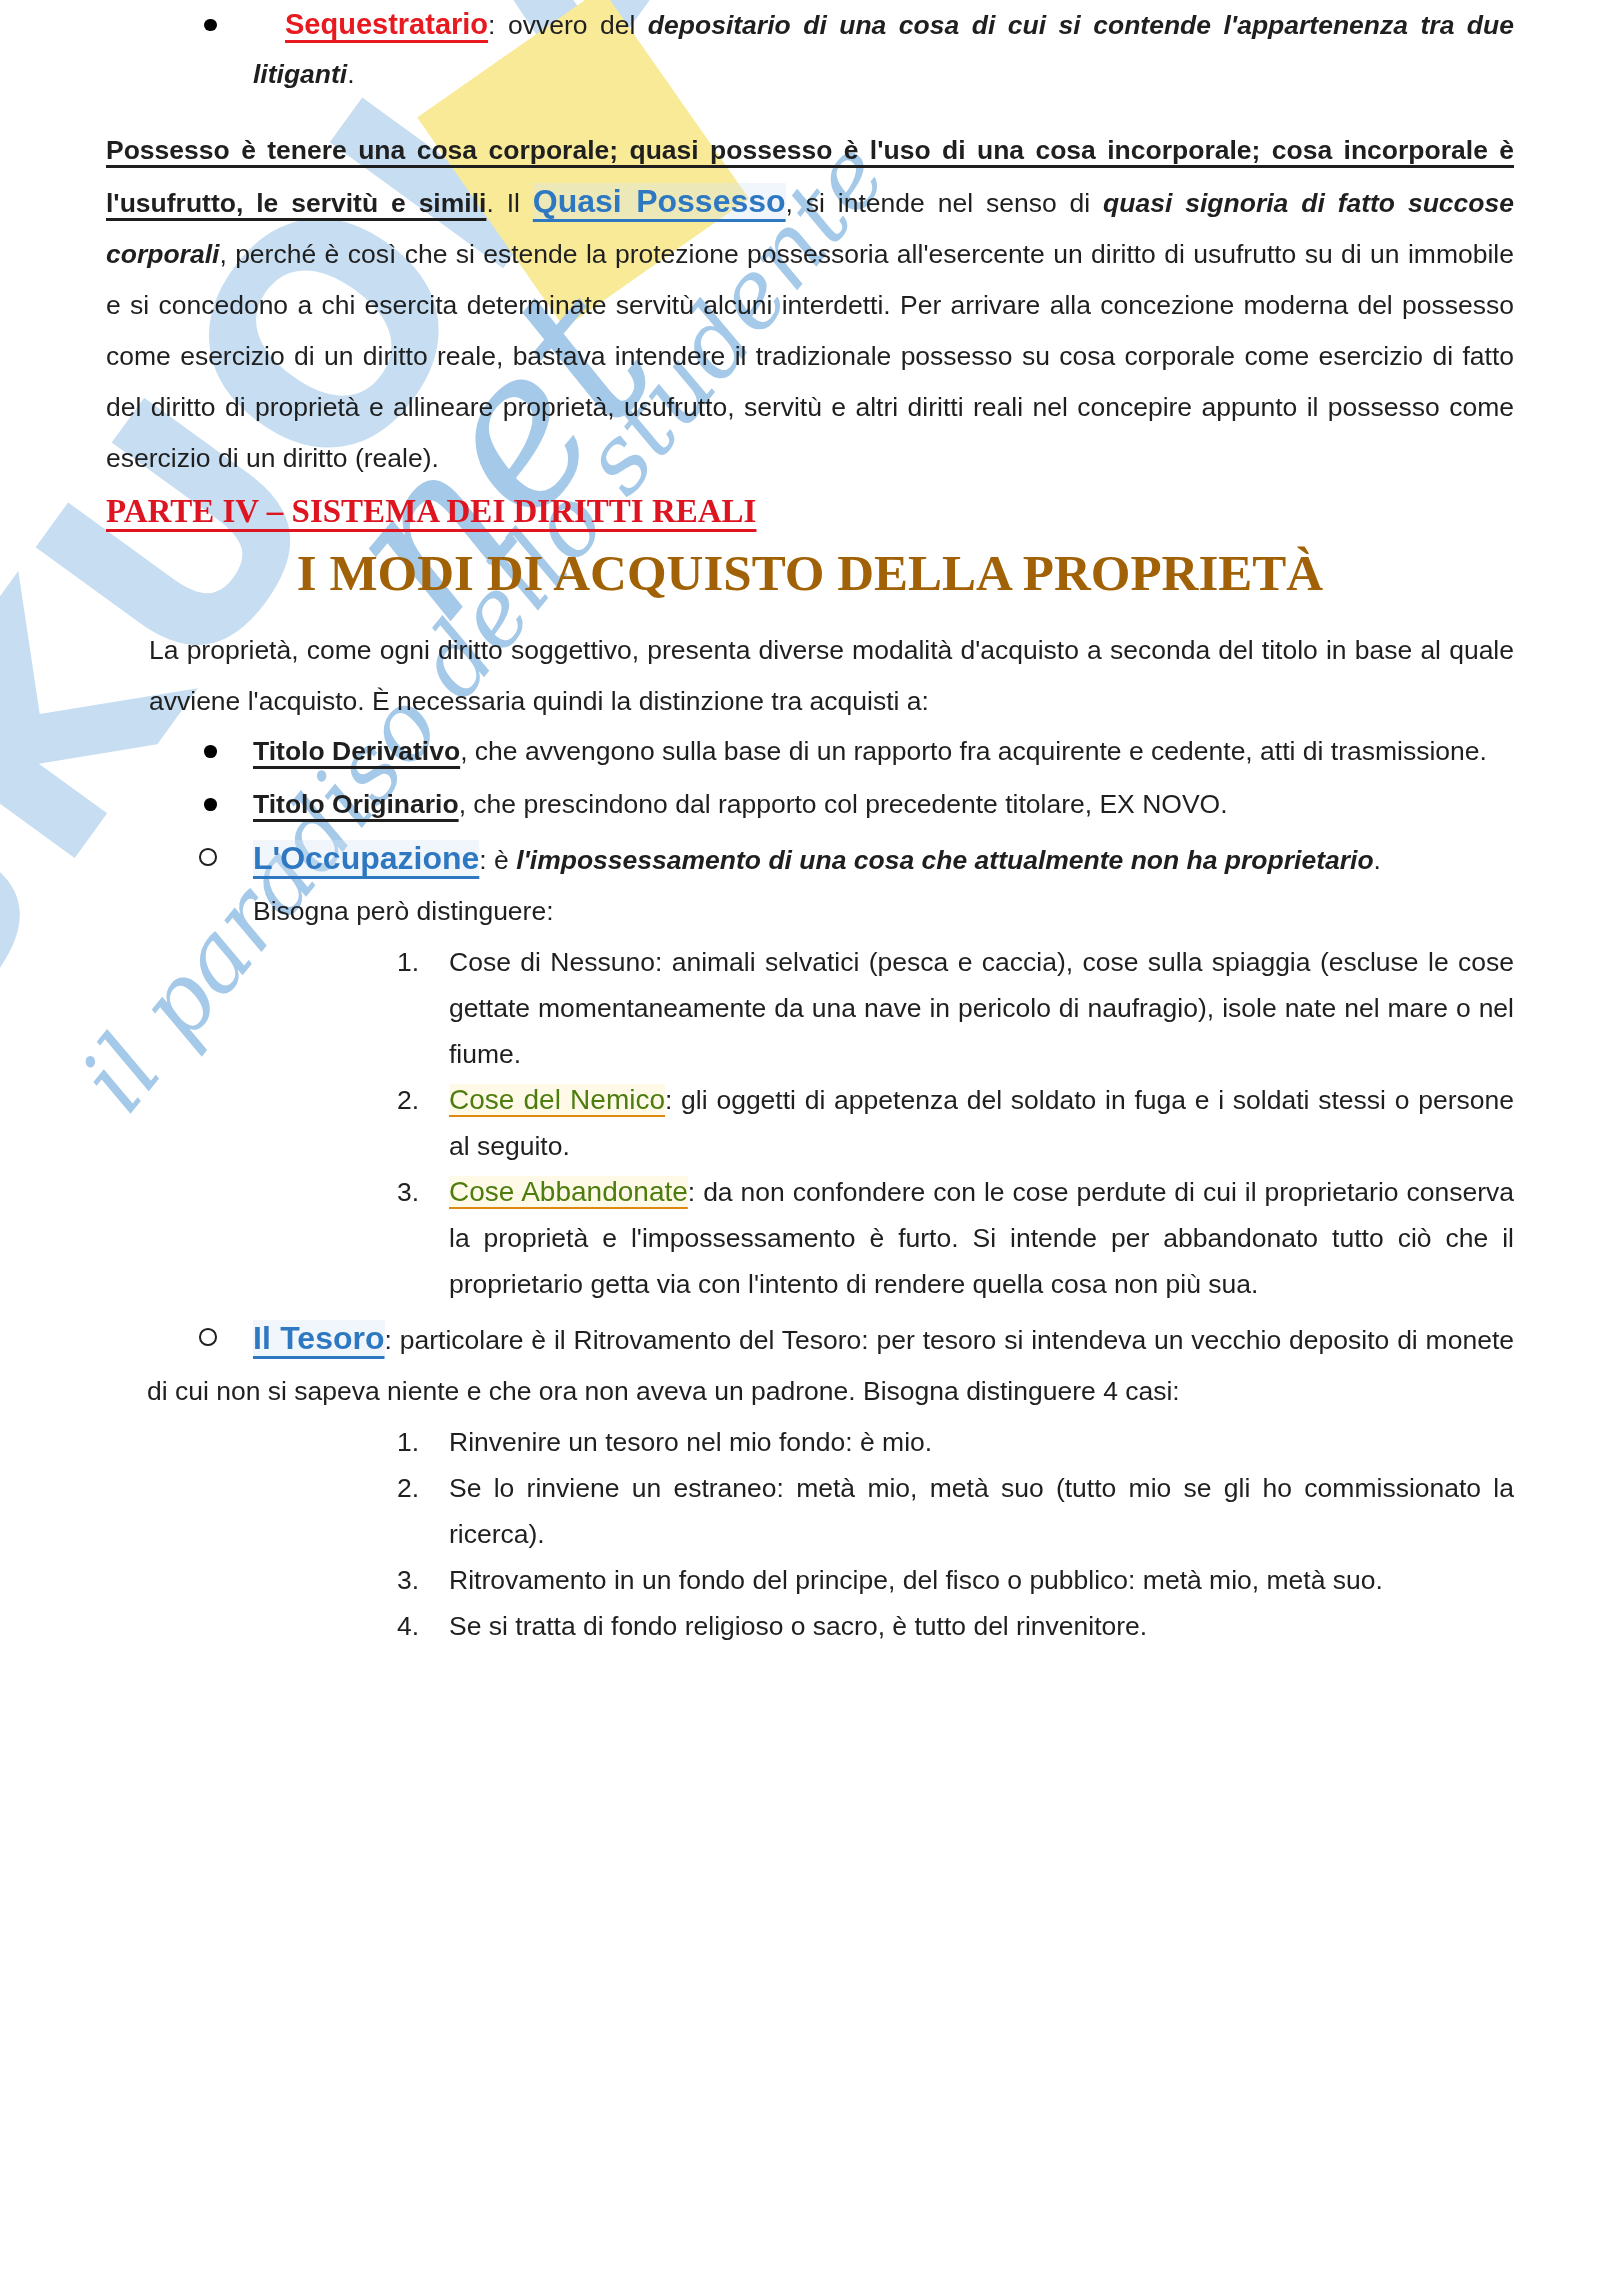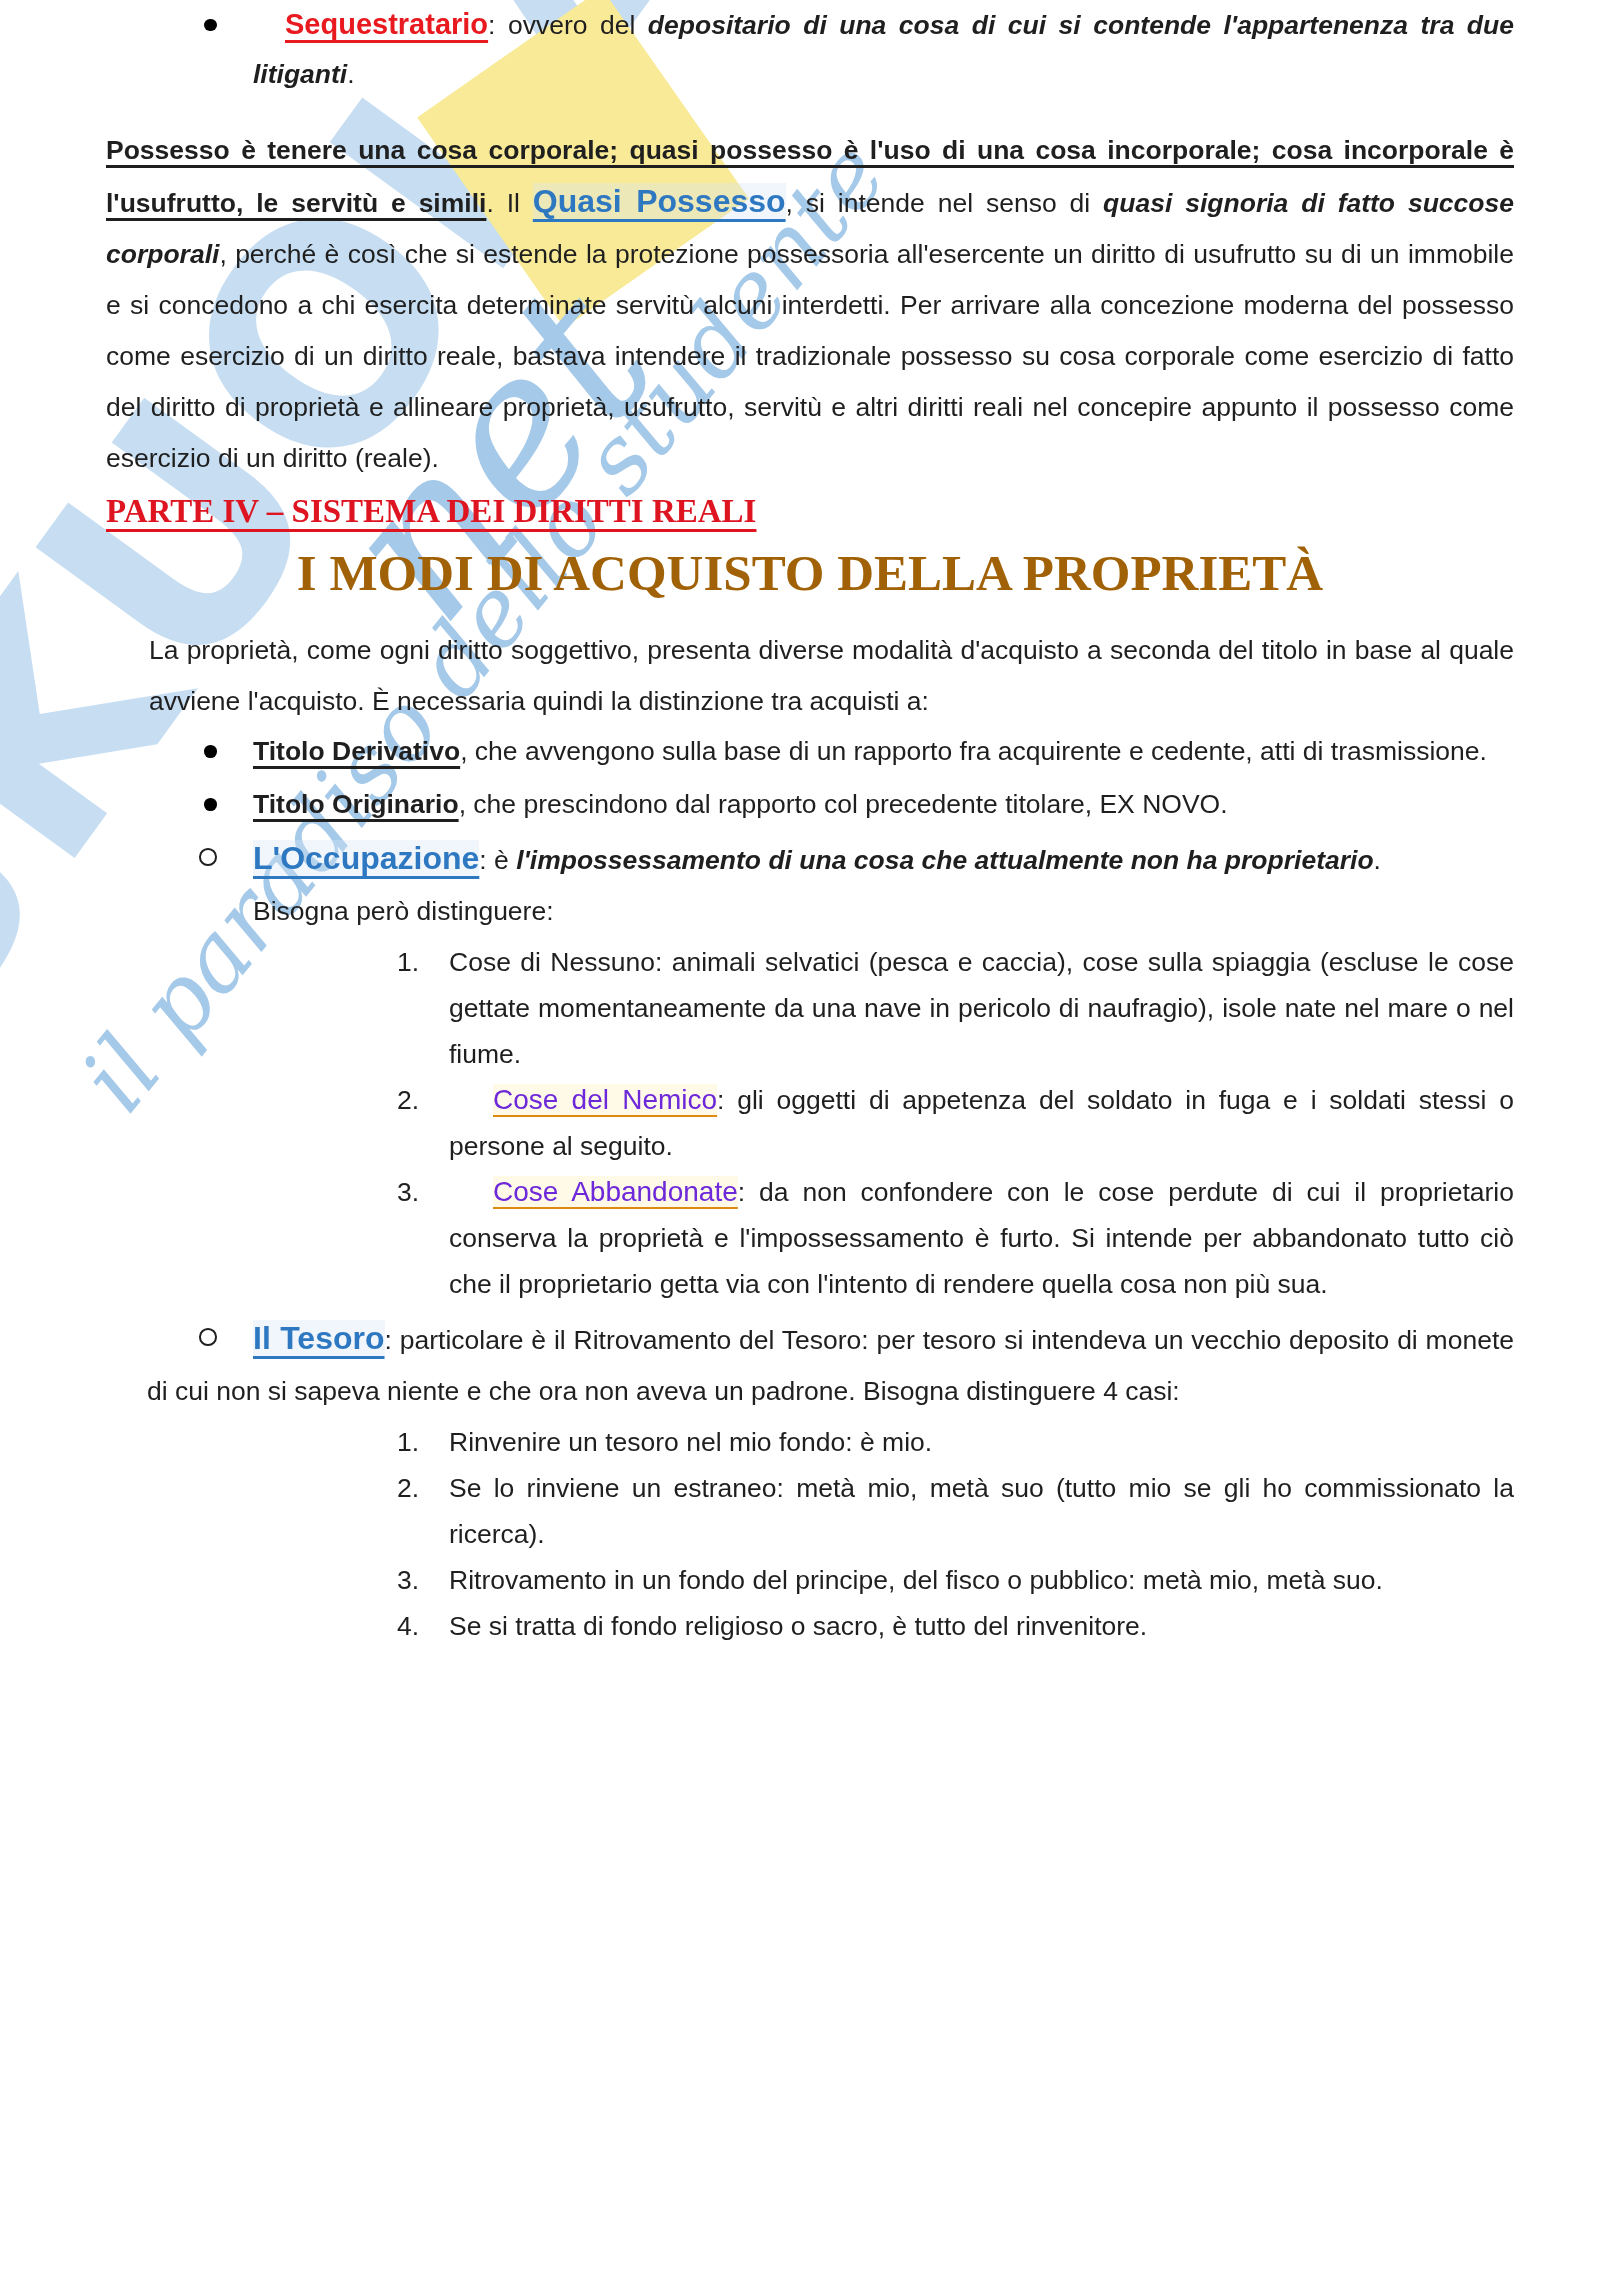--- a/index.html
+++ b/index.html
@@ -18,21 +18,21 @@
   .wm-net{font-size:215px;}
   .wm-slogan{font-size:96px;}
   .wm-square{fill:#f8ea97;}
   
   .content{position:relative;z-index:2;padding:0 107px 0 106px;font-size:26.5px;line-height:51px;}
   .justify{text-align:justify;}
   .bi{font-weight:bold;font-style:italic;}
   .u-black{font-weight:bold;text-decoration:underline;text-decoration-thickness:2.5px;text-underline-offset:5.9px;}
   .term-red{color:#e8191f;font-weight:bold;font-size:29px;text-decoration:underline;text-decoration-color:#e8191f;text-decoration-thickness:2.9px;text-underline-offset:5.9px;margin-left:32px;}
   .term-blue{color:#2e78c2;font-weight:bold;font-size:32px;background:rgba(214,230,246,0.35);text-decoration:underline;text-decoration-color:#2e78c2;text-decoration-thickness:2.9px;text-underline-offset:6.9px;}
-  .term-orange{color:#6d28d9;font-size:28px;background:rgba(255,246,214,0.55);text-decoration:underline;text-decoration-color:#de8a10;text-decoration-thickness:2px;text-underline-offset:5.9px;margin-left:44px;}
+  .term-orange{color:#4d7c0f;font-size:28px;background:rgba(255,246,214,0.55);text-decoration:underline;text-decoration-color:#de8a10;text-decoration-thickness:2px;text-underline-offset:5.9px;}
   
   ul.disc{list-style:none;margin:0;padding:0;}
   ul.disc>li{position:relative;padding-left:147px;margin:0 0 3.9px 0;line-height:49px;text-align:justify;}
   ul.disc>li::before{content:"";position:absolute;left:98px;top:18.6px;width:12.7px;height:12.7px;border-radius:50%;background:#000;}
   ul.circle{list-style:none;margin:0;padding:0;}
   ul.circle>li{position:relative;margin:0;}
   .ring{position:absolute;left:93px;top:15.7px;width:13.7px;height:13.7px;border:2.5px solid #1f1f1f;border-radius:50%;}
   .entry{line-height:51px;}
   .entry-occ{margin-left:147px;text-align:justify;}
   .entry-tesoro{margin-left:41px;text-indent:106px;text-align:justify;}

